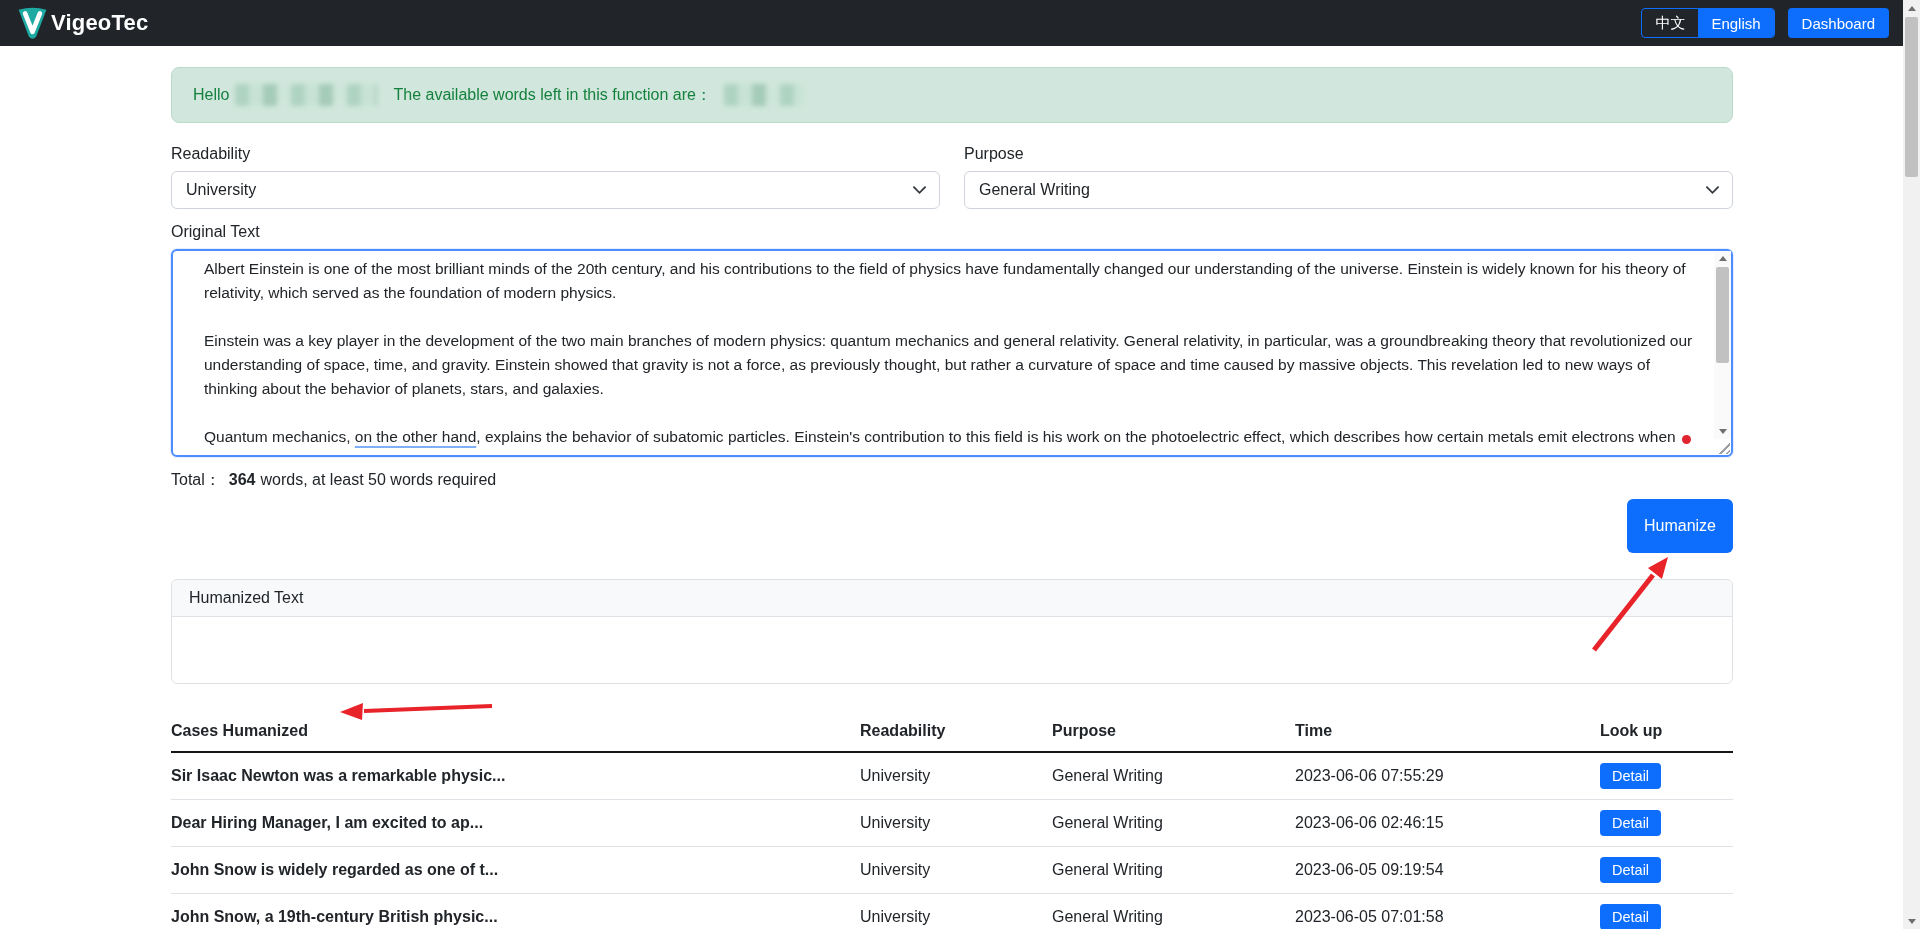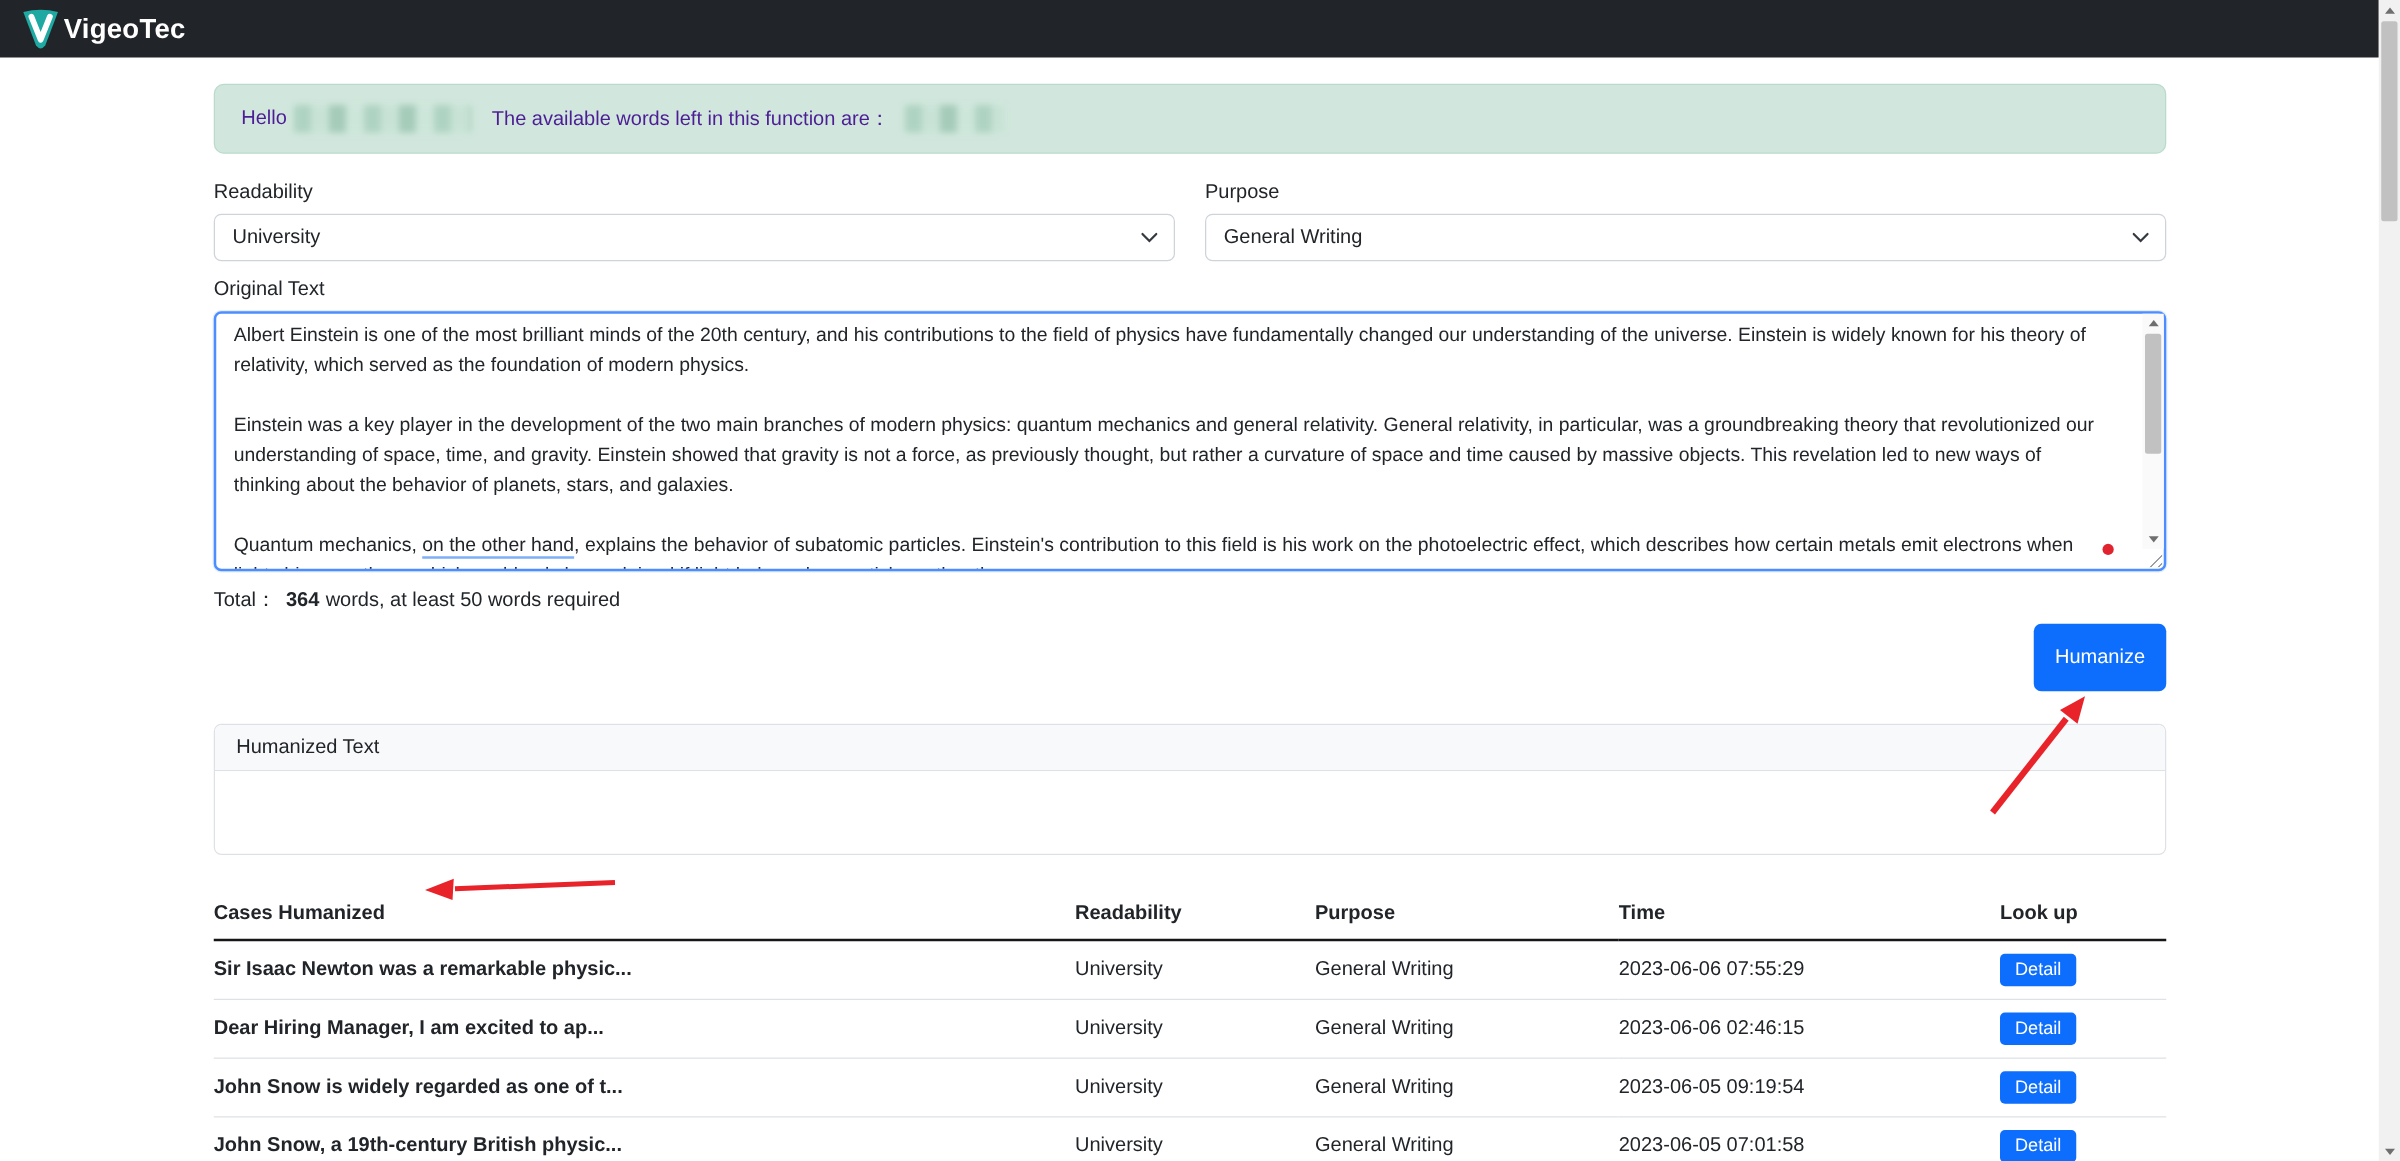--- a/index.html
+++ b/index.html
@@ -30,21 +30,21 @@
     height:30px; display:flex; align-items:center; padding:0 14px;
     background:#0d6efd; color:#fff; border:none; border-radius:4px; font-size:15px; cursor:pointer;
     font-family:inherit;
   }
 
   
   .container { position:absolute; left:171px; top:46px; width:1562px; }
 
   .alert {
     margin-top:21px; height:56px; background:#d1e7dd; border:1px solid #badbcc;
-    border-radius:8px; color:#4c1d95; display:flex; align-items:center; padding:0 21px; font-size:16px;
+    border-radius:8px; color:#15803d; display:flex; align-items:center; padding:0 21px; font-size:16px;
   }
   .redacted {
     display:inline-block; height:22px; border-radius:2px; filter:blur(2.5px);
     background:
       repeating-linear-gradient(90deg,#afd3c2 0 14px,#c8e3d6 14px 28px,#a5cbb9 28px 42px,#cde6da 42px 56px);
   }
   .redacted-1 { width:142px; margin:0 16px 0 6px; }
   .redacted-2 { width:80px; margin-left:12px; }
 
   
@@ -56,20 +56,21 @@
     display:flex; align-items:center; padding:0 36px 0 14px; position:relative; cursor:pointer; font-size:16px;
   }
   .select .chev { position:absolute; right:13px; top:13px; width:13px; height:10px; }
 
   .original-label { display:block; font-size:16px; margin-top:14px; }
 
   .editor-wrap {
     position:relative; margin-top:8px; height:208px; background:#fff;
     border:2px solid #4c8dff; border-radius:6px;
     box-shadow:0 0 0 1px rgba(76,141,255,.15);
+    padding-left:17px;
   }
   .editor-text {
     margin:6px 0 0 14px; width:1500px; height:198px; overflow:hidden;
     font-size:15.5px; line-height:24px; color:#212529;
   }
   .editor-text p { margin:0; }
   .editor-text p + p { margin-top:24px; }
   .underline-blue {
     text-decoration:underline; text-decoration-color:#7fb0f7;
     text-decoration-thickness:2px; text-underline-offset:4px;
@@ -137,20 +138,27 @@
 <body>
 
 <nav class="navbar">
   <div class="brand">
     <svg class="brand-logo" viewBox="0 0 40 40">
       <path d="M5 5 Q20 1 35 5 L24 34 Q20 39 16 34 Z" fill="#1fa9a3"></path>
       <path d="M12 9 L20 29 L28 9" stroke="#ffffff" stroke-width="5" fill="none" stroke-linecap="round" stroke-linejoin="round"></path>
     </svg>
     <span class="brand-text">VigeoTec</span>
   </div>
+  <div class="nav-right">
+    <div class="lang-group">
+      <span class="lang-btn lang-zh">中文</span>
+      <span class="lang-btn lang-en">English</span>
+    </div>
+    <button class="dash-btn">Dashboard</button>
+  </div>
 </nav>
 
 <div class="container">
 
   <div class="alert">
     <span>Hello</span>
     <span class="redacted redacted-1"></span>
     <span>The available words left in this function are：</span>
     <span class="redacted redacted-2"></span>
   </div>

